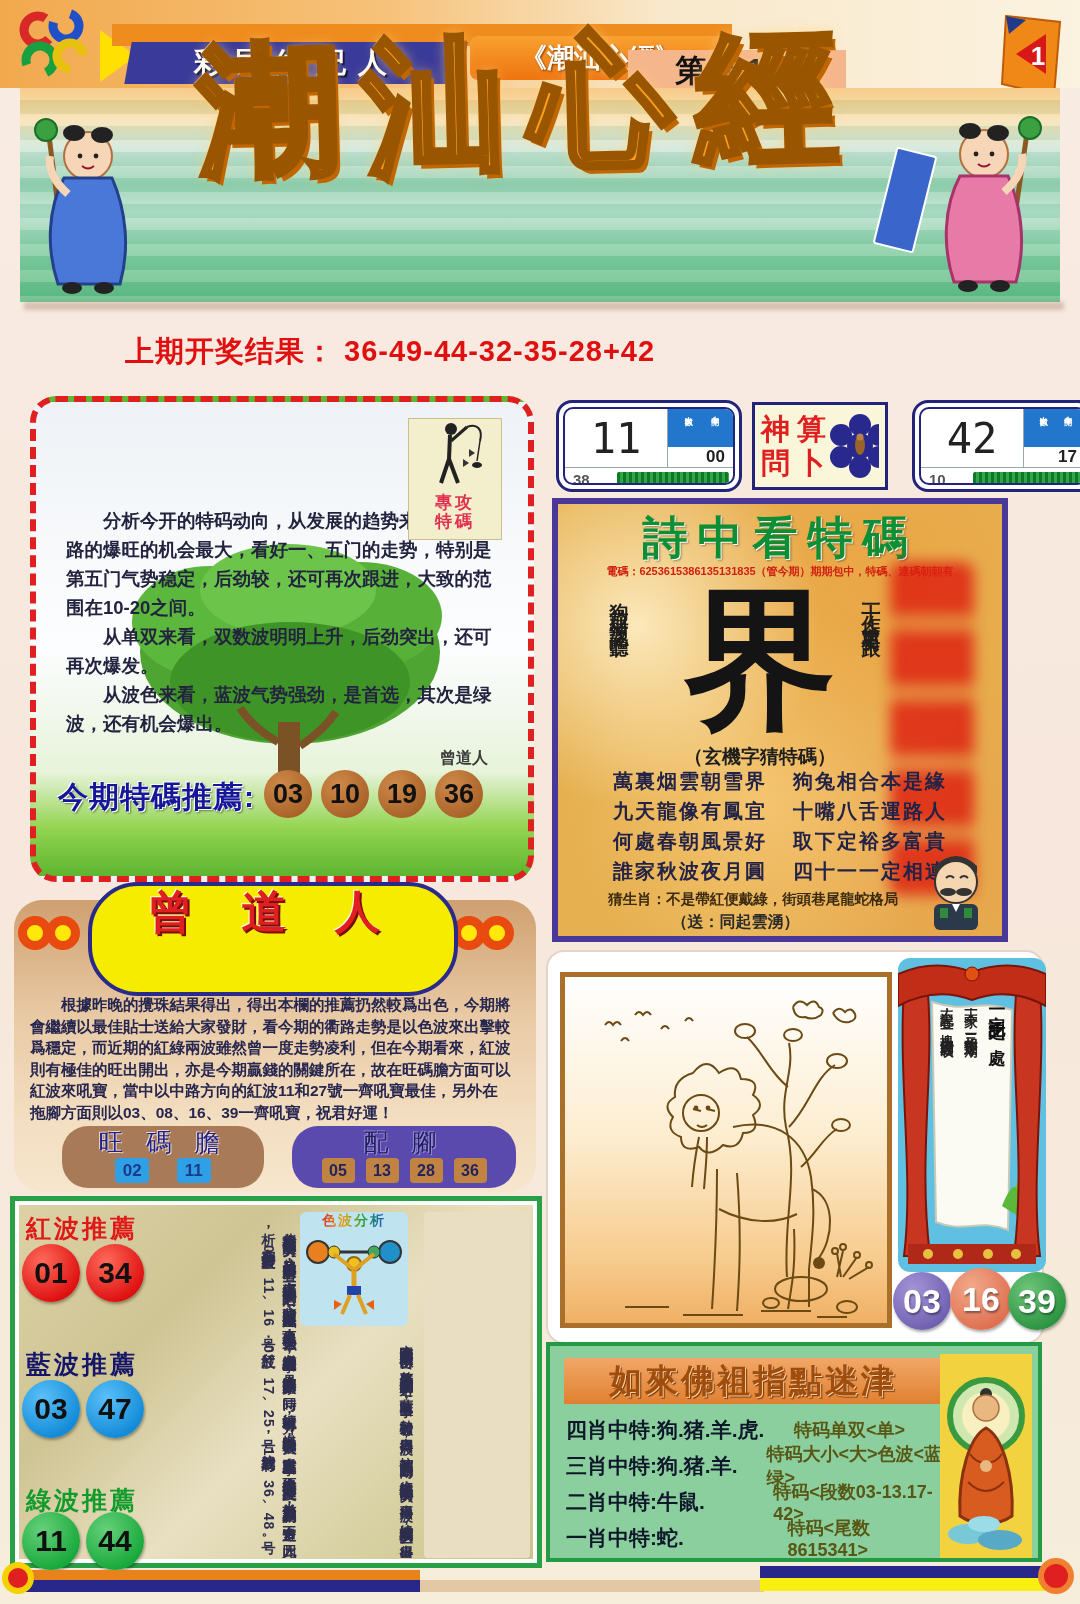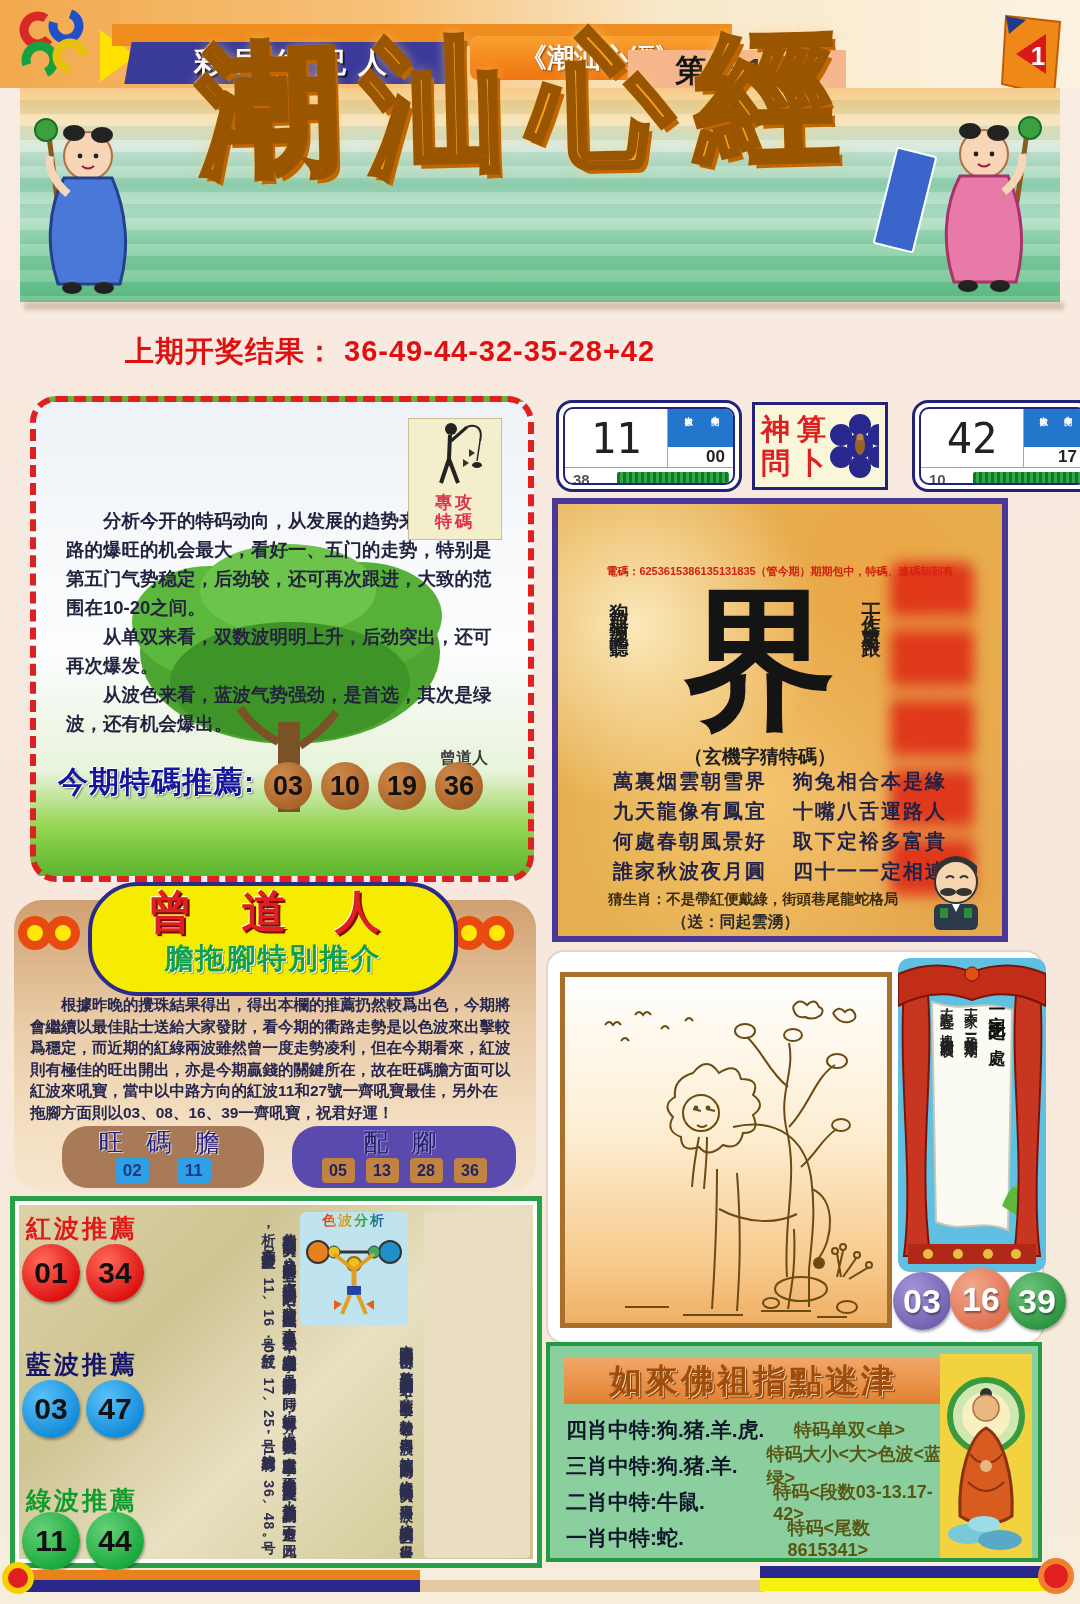--- a/index.html
+++ b/index.html
@@ -39,21 +39,21 @@
   .result{left:125px;top:332px;font-size:29px;font-weight:700;color:#e01010;letter-spacing:1px}
   
   .dash-box{left:30px;top:396px;width:492px;height:474px;border:6px dashed #e02020;border-radius:26px;
     background:linear-gradient(180deg,#eef2f6 0%,#f7f9fb 30%,#fcfdff 52%,#e7f3da 78%,#93d44f 90%,#5db530 100%)}
   .stamp{position:absolute;left:372px;top:16px;width:92px;height:120px;background:#f3eecb;
     border:1px solid #cbbf90;display:flex;flex-direction:column;align-items:center;z-index:3}
   .stamp .rtx{color:#e03050;font-weight:900;font-size:17px;line-height:19px;letter-spacing:3px}
   .ana-text{position:absolute;left:30px;top:104px;width:436px;font-size:18.5px;line-height:29px;
     font-weight:600;color:#23233f;z-index:2}
   .ana-text p{margin:0;text-indent:2em}
-  .rec-row{position:absolute;left:22px;top:360px;width:456px;display:flex;align-items:flex-start;z-index:3}
+  .rec-row{position:absolute;left:22px;top:368px;width:456px;display:flex;align-items:flex-end;z-index:3}
   .rec-label{font-size:30px;font-weight:900;color:#16169a;letter-spacing:1px;
     text-shadow:1px 1px 0 #fff,-1px -1px 0 #fff,2px 2px 2px rgba(0,0,0,.4)}
   .rec-ball{width:48px;height:48px;background:radial-gradient(circle at 35% 30%,#cf8a4a,#a96228 75%);
     color:#111;font-size:27px;margin-left:9px}
   .sig{position:absolute;left:404px;top:346px;font-size:16px;color:#3a3a3a;font-weight:600;z-index:3}
   
   .plate{border:3px solid #23237a;border-radius:16px;background:#fff;padding:4px}
   .plate-in{border:2px solid #23237a;border-radius:10px;height:100%;box-sizing:border-box;overflow:hidden;background:#fff}
   .plate-main{display:flex;height:58px}
   .plate-num{width:102px;display:flex;align-items:center;justify-content:center;font-size:42px;color:#222;
@@ -323,20 +323,21 @@
         </div>
       </div>
       <div class="plate-bot">
         <span class="plate-bv">10</span>
         <span class="plate-strip"></span>
       </div>
     </div>
   </div>
 
   <div class="abs poem-panel">
+    <div class="poem-title">詩中看特碼</div>
     <div class="hotline">電碼：6253615386135131835（管今期）期期包中，特碼、連碼朝朝有</div>
     <div class="red-seal"></div>
     <div class="vr poem-vert" style="position:absolute;left:48px;top:84px;height:188px">狗前猪波認一聽</div>
     <div class="bigchar">界</div>
     <div class="charcap">（玄機字猜特碼）</div>
     <div class="vr poem-vert" style="position:absolute;left:300px;top:84px;height:188px">十一作合定要跟</div>
     <div class="poems">
       <div>
         <div>萬裏烟雲朝雪界</div>
         <div>九天龍像有鳳宜</div>
@@ -369,21 +370,20 @@
   <div class="abs rings" style="left:18px;top:912px">
     <i style="left:0;top:4px"></i>
       <i style="left:28px;top:4px"></i>
   </div>
   <div class="abs rings" style="left:452px;top:912px">
     <i style="left:0;top:4px"></i>
       <i style="left:28px;top:4px"></i>
   </div>
   <div class="abs zeng-bubble">
     <div class="zeng-title">曾 道 人</div>
-    <div class="zeng-sub">膽拖腳特別推介</div>
   </div>
   <div class="abs zeng-body">
     <p>根據昨晚的攪珠結果得出，得出本欄的推薦扔然較爲出色，今期將會繼續以最佳貼士送給大家發財，看今期的衢路走勢是以色波來出擊較爲穩定，而近期的紅綠兩波雖然曾一度走勢凌利，但在今期看來，紅波則有極佳的旺出開出，亦是今期贏錢的關鍵所在，故在旺碼膽方面可以紅波來吼寶，當中以中路方向的紅波11和27號一齊吼寶最佳，另外在拖腳方面則以03、08、16、39一齊吼寶，祝君好運！</p>
   </div>
   <div class="abs danbox">
     <div class="t">旺 碼 膽</div>
     <div class="nums">
       <span class="sq">02</span>
       <span class="sq">11</span>
     </div>

